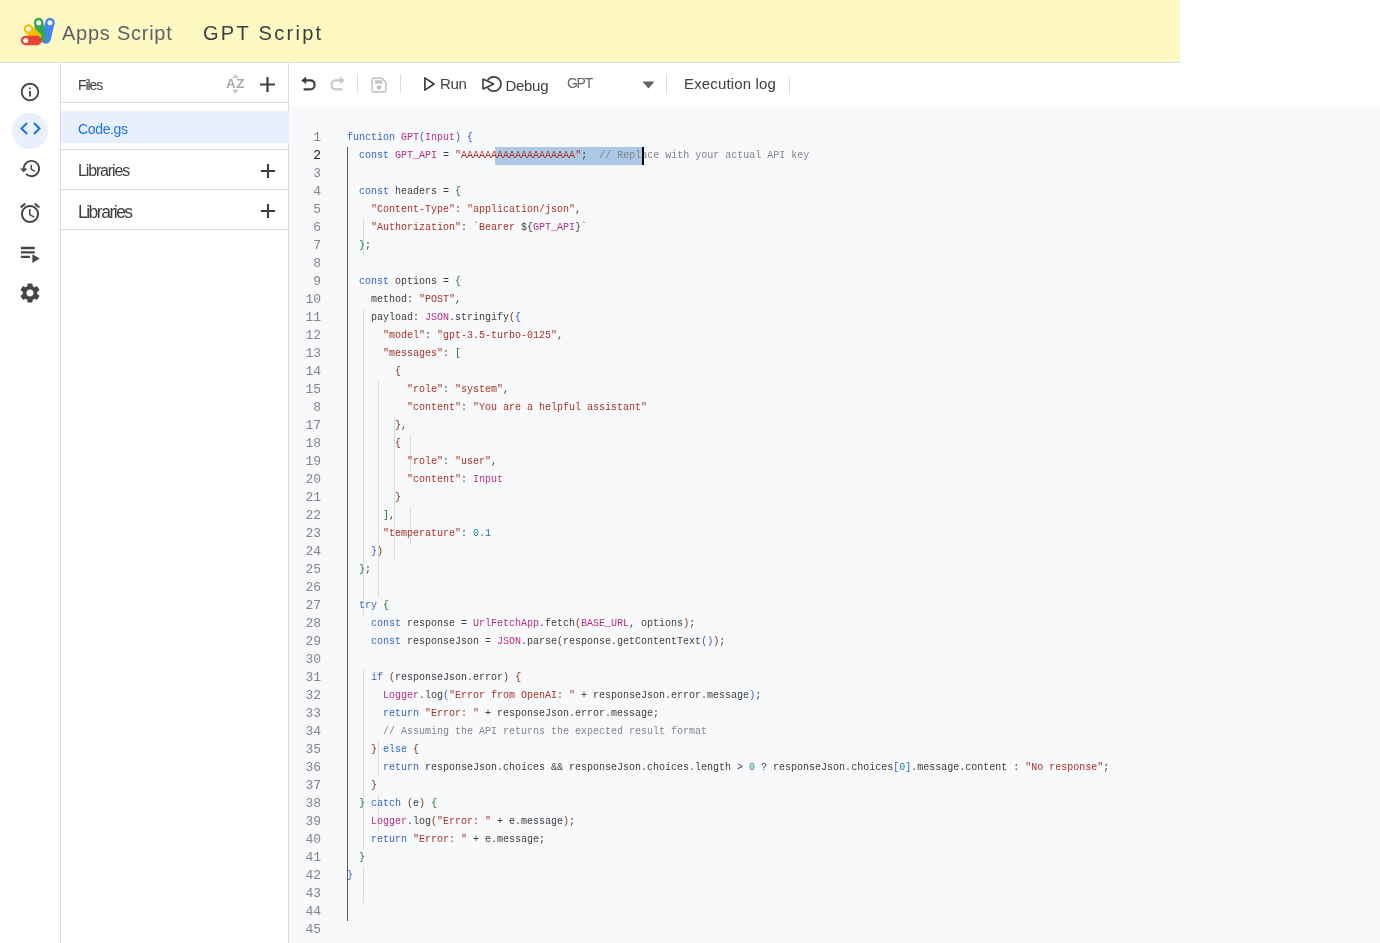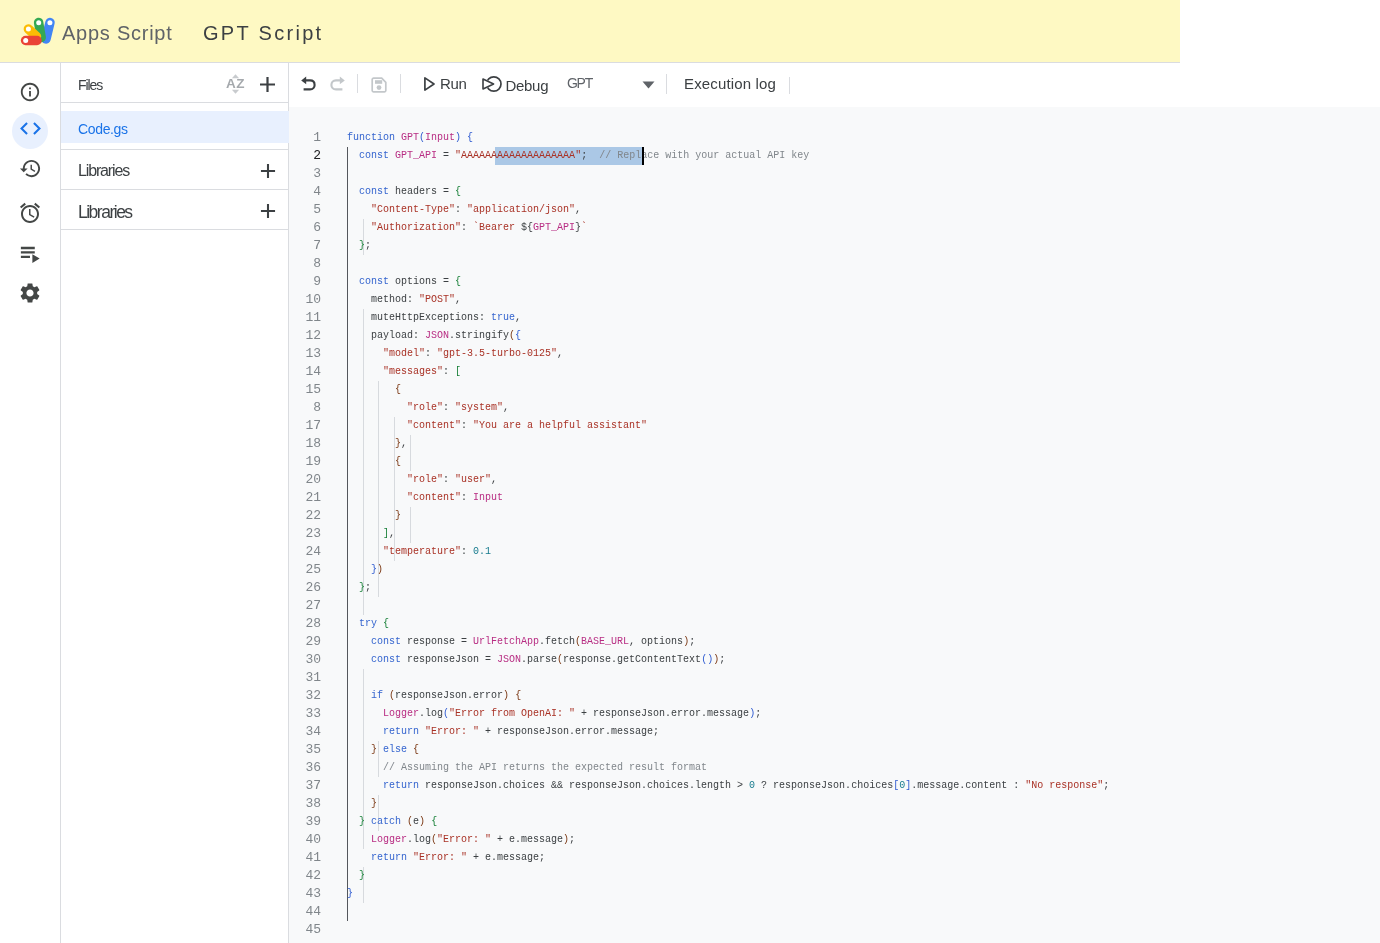--- a/index.html
+++ b/index.html
@@ -105,21 +105,20 @@
     <div class="cl"><span class="k">function</span> <span class="v">GPT</span><span class="b1">(</span><span class="v">Input</span><span class="b1">)</span> <span class="b1">{</span></div>
     <div class="cl">  <span class="k">const</span> <span class="v">GPT_API</span> = <span class="s">"</span><span class="s">AAAAAAAAAAAAAAAAAAA</span><span class="s">"</span>;  <span class="c">// Replace with your actual API key</span></div>
     <div class="cl">&nbsp;</div>
     <div class="cl">  <span class="k">const</span> headers = <span class="b2">{</span></div>
     <div class="cl">    <span class="s">"Content-Type"</span>: <span class="s">"application/json"</span>,</div>
     <div class="cl">    <span class="s">"Authorization"</span>: <span class="s">`Bearer </span>${<span class="v">GPT_API</span>}<span class="s">`</span></div>
     <div class="cl">  <span class="b2">}</span>;</div>
     <div class="cl">&nbsp;</div>
     <div class="cl">  <span class="k">const</span> options = <span class="b2">{</span></div>
     <div class="cl">    method: <span class="s">"POST"</span>,</div>
-    <div class="cl">    muteHttpExceptions: <span class="k">true</span>,</div>
     <div class="cl">    payload: <span class="v">JSON</span>.stringify<span class="b3">(</span><span class="b1">{</span></div>
     <div class="cl">      <span class="s">"model"</span>: <span class="s">"gpt-3.5-turbo-0125"</span>,</div>
     <div class="cl">      <span class="s">"messages"</span>: <span class="b2">[</span></div>
     <div class="cl">        <span class="b3">{</span></div>
     <div class="cl">          <span class="s">"role"</span>: <span class="s">"system"</span>,</div>
     <div class="cl">          <span class="s">"content"</span>: <span class="s">"You are a helpful assistant"</span></div>
     <div class="cl">        <span class="b3">}</span>,</div>
     <div class="cl">        <span class="b3">{</span></div>
     <div class="cl">          <span class="s">"role"</span>: <span class="s">"user"</span>,</div>
     <div class="cl">          <span class="s">"content"</span>: <span class="v">Input</span></div>
@@ -129,22 +128,22 @@
     <div class="cl">    <span class="b1">}</span><span class="b3">)</span></div>
     <div class="cl">  <span class="b2">}</span>;</div>
     <div class="cl">&nbsp;</div>
     <div class="cl">  <span class="k">try</span> <span class="b2">{</span></div>
     <div class="cl">    <span class="k">const</span> response = <span class="v">UrlFetchApp</span>.fetch<span class="b3">(</span><span class="v">BASE_URL</span>, options<span class="b3">)</span>;</div>
     <div class="cl">    <span class="k">const</span> responseJson = <span class="v">JSON</span>.parse<span class="b3">(</span>response.getContentText<span class="b1">()</span><span class="b3">)</span>;</div>
     <div class="cl">&nbsp;</div>
     <div class="cl">    <span class="k">if</span> <span class="b3">(</span>responseJson.error<span class="b3">)</span> <span class="b3">{</span></div>
     <div class="cl">      <span class="v">Logger</span>.log<span class="b1">(</span><span class="s">"Error from OpenAI: "</span> + responseJson.error.message<span class="b1">)</span>;</div>
     <div class="cl">      <span class="k">return</span> <span class="s">"Error: "</span> + responseJson.error.message;</div>
+    <div class="cl">      <span class="c">// Assuming the API returns the expected result format</span></div>
     <div class="cl">    <span class="b3">}</span> <span class="k">else</span> <span class="b3">{</span></div>
-    <div class="cl">      <span class="c">// Assuming the API returns the expected result format</span></div>
     <div class="cl">      <span class="k">return</span> responseJson.choices &amp;&amp; responseJson.choices.length &gt; <span class="n">0</span> ? responseJson.choices<span class="b1">[</span><span class="n">0</span><span class="b1">]</span>.message.content : <span class="s">"No response"</span>;</div>
     <div class="cl">    <span class="b3">}</span></div>
     <div class="cl">  <span class="b2">}</span> <span class="k">catch</span> <span class="b3">(</span>e<span class="b3">)</span> <span class="b2">{</span></div>
     <div class="cl">    <span class="v">Logger</span>.log<span class="b3">(</span><span class="s">"Error: "</span> + e.message<span class="b3">)</span>;</div>
     <div class="cl">    <span class="k">return</span> <span class="s">"Error: "</span> + e.message;</div>
     <div class="cl">  <span class="b2">}</span></div>
     <div class="cl"><span class="b1">}</span></div>
   </div>
 <div id="cursor"></div>
 

